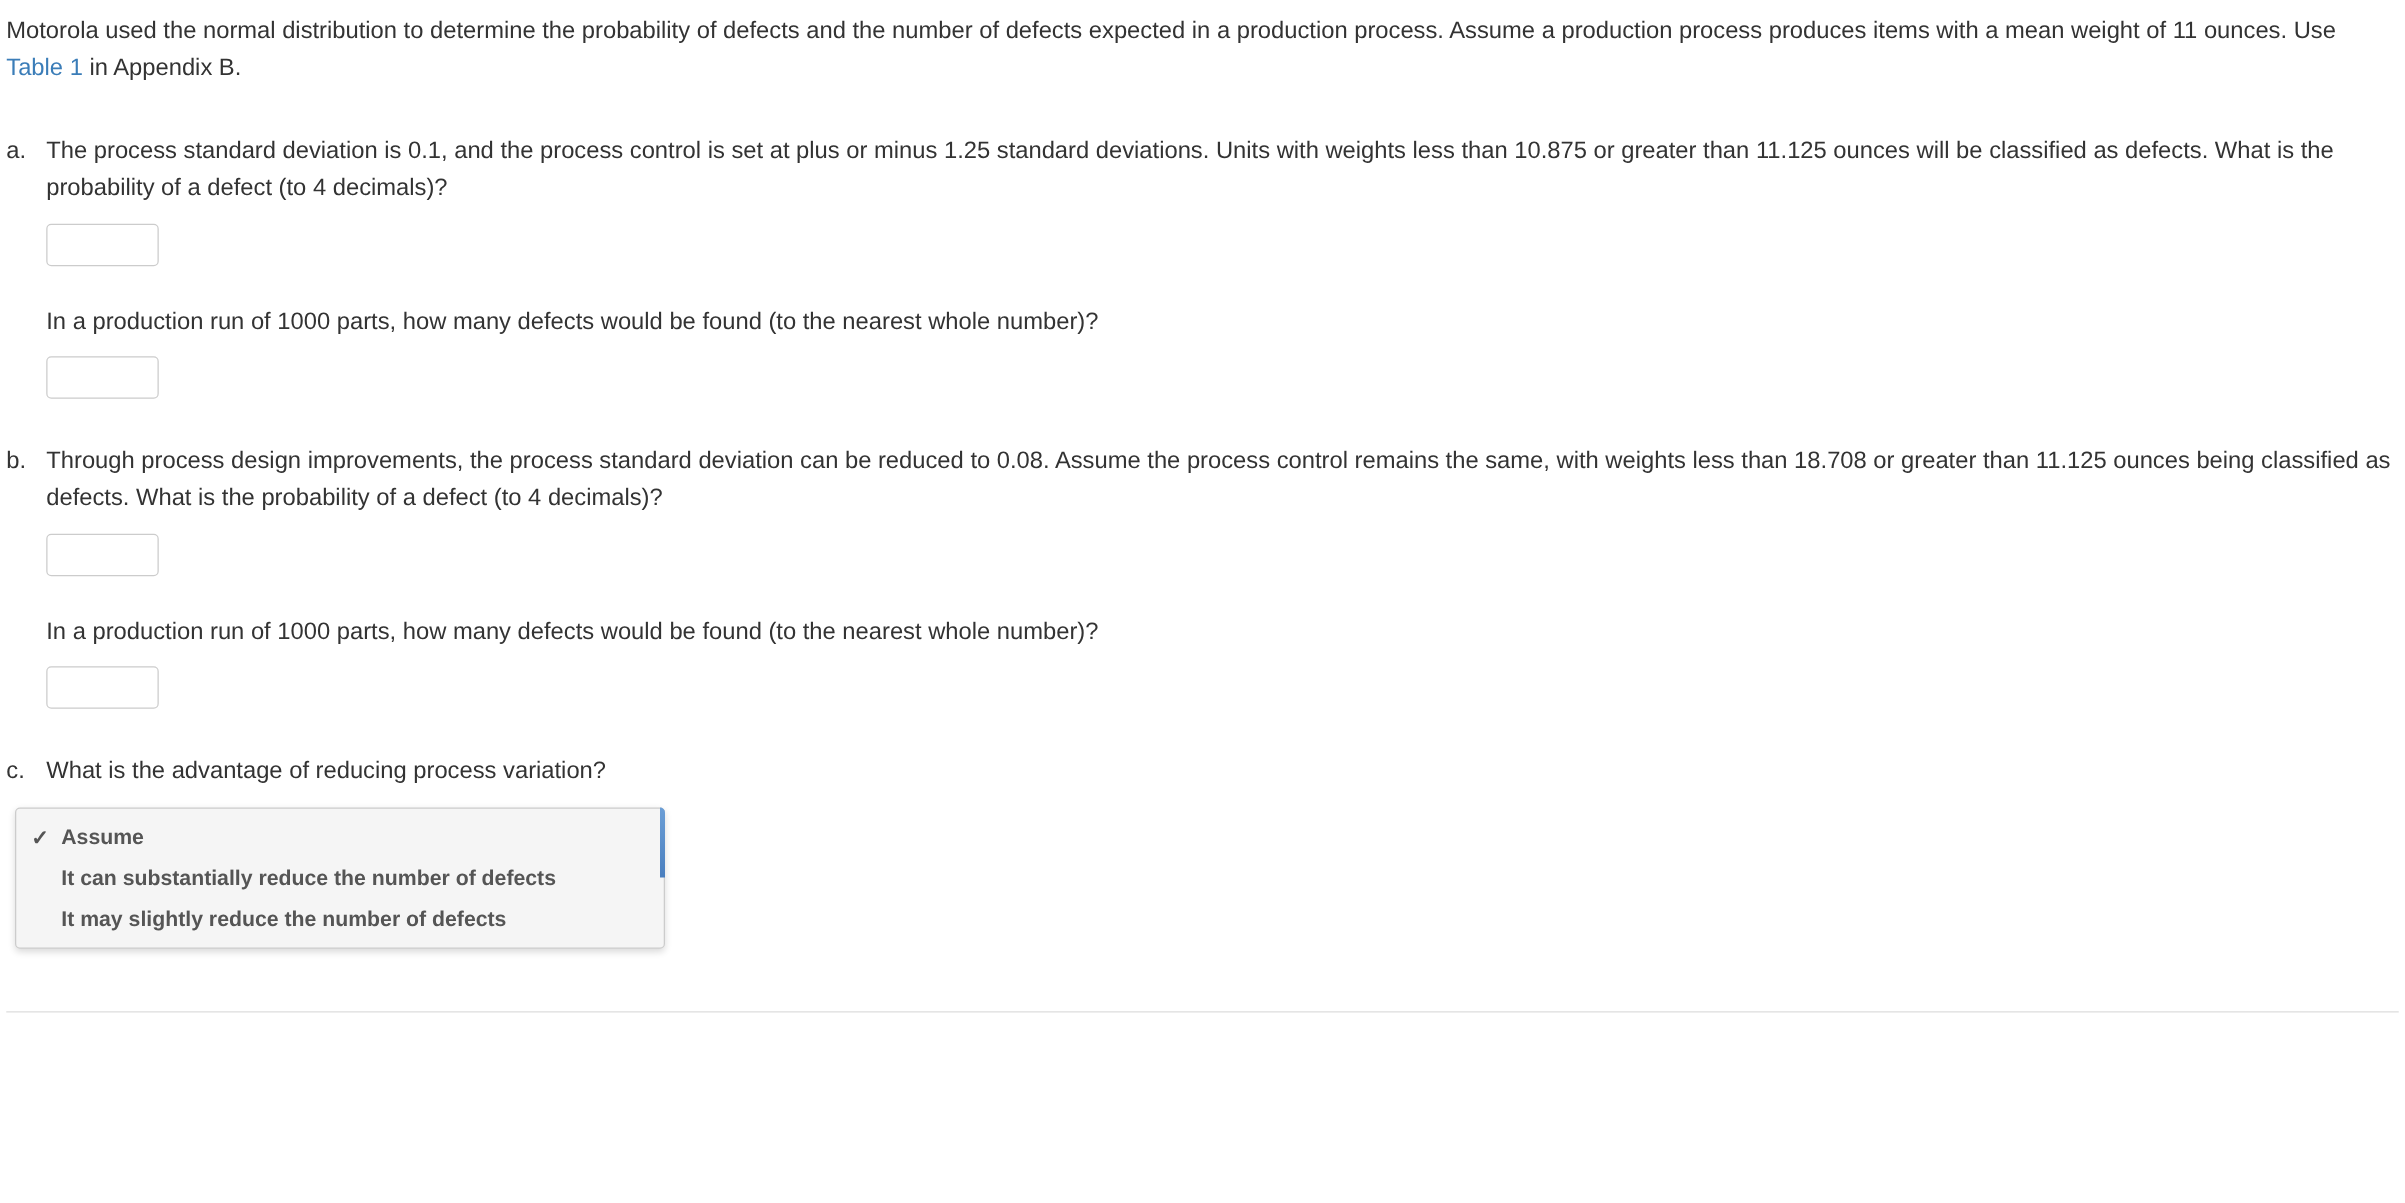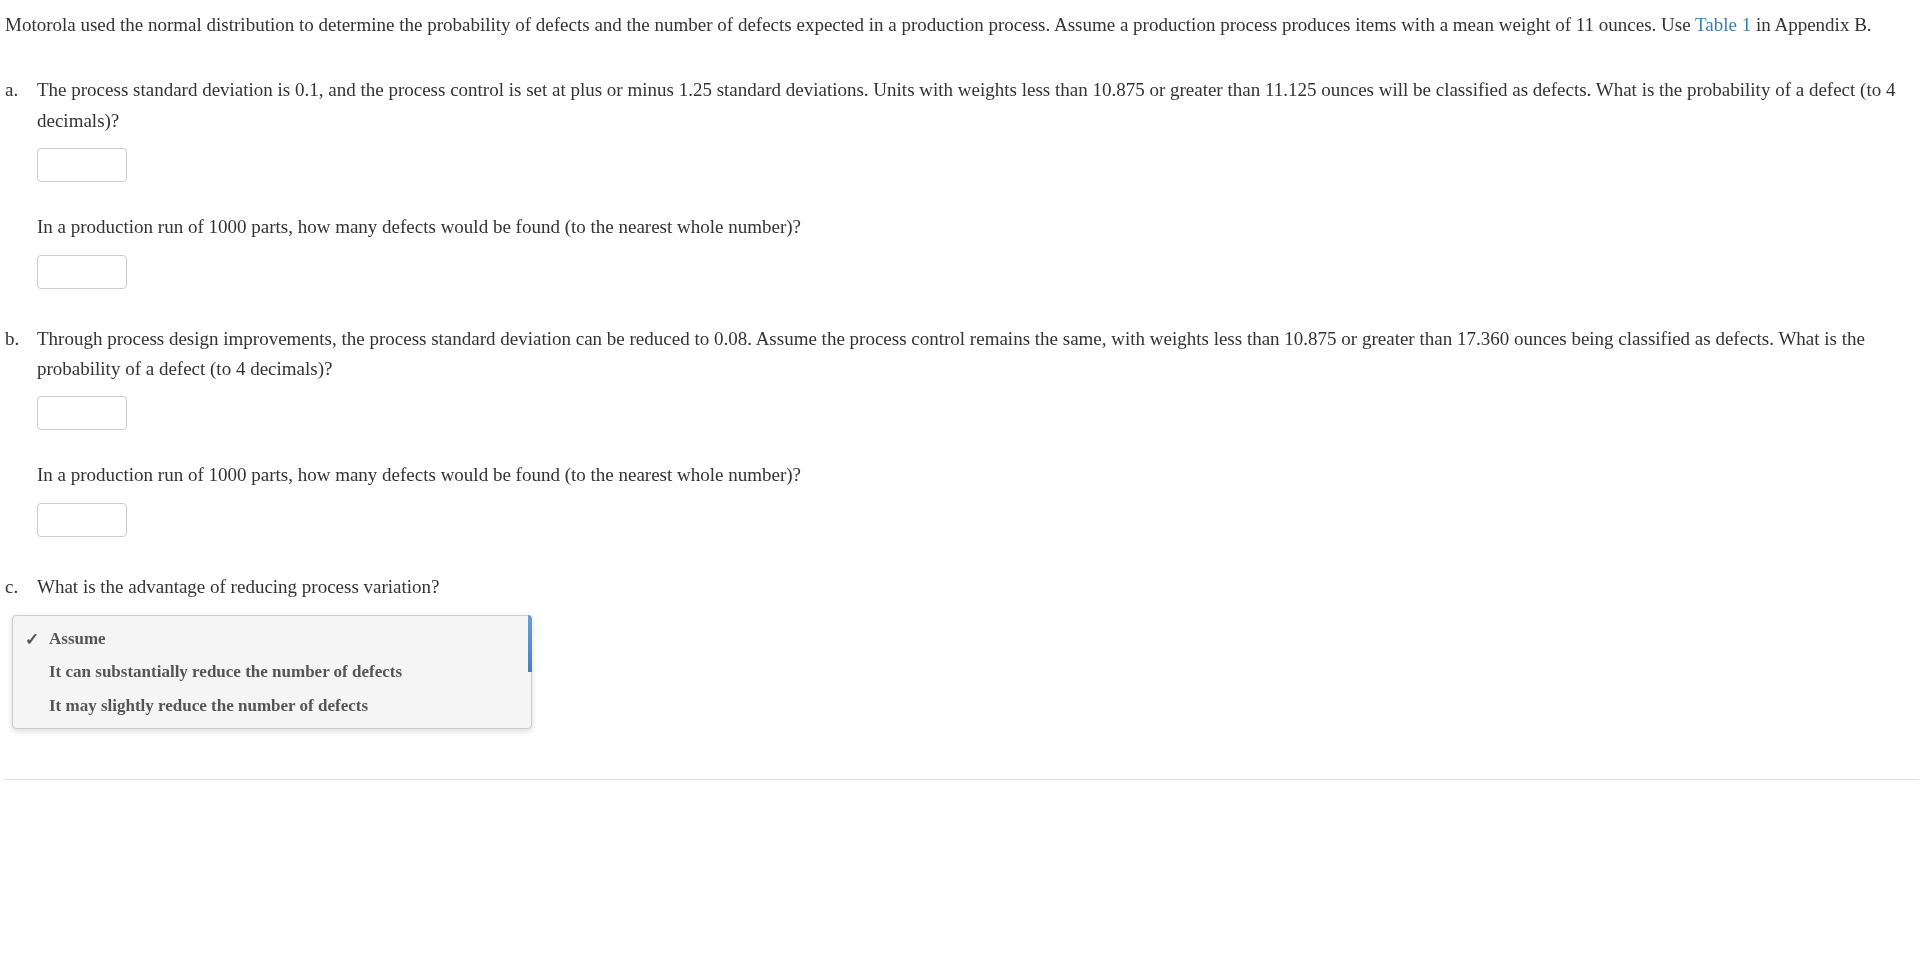--- a/index.html
+++ b/index.html
@@ -1,19 +1,18 @@
 <!DOCTYPE html>
 <html><head>
   <meta charset="utf-8">
   <style>
     * {
       box-sizing: border-box;
       margin: 0;
       padding: 0;
-      font-family: Liberation Serif, serif;
     }
     body {
       font-family: Verdana, Geneva, sans-serif;
       font-size: 19px;
       line-height: 1.6;
       color: #333;
       background: #fff;
       padding: 10px 5px;
     }
     .intro {
@@ -104,21 +103,21 @@
   <li class="question-item">
     <span class="question-marker">a.</span>
     <div class="question-text">The process standard deviation is 0.1, and the process control is set at plus or minus 1.25 standard deviations. Units with weights less than 10.875 or greater than 11.125 ounces will be classified as defects. What is the probability of a defect (to 4 decimals)?</div>
     <input type="text" class="answer-input" value="" style="">
     <div class="sub-question">In a production run of 1000 parts, how many defects would be found (to the nearest whole number)?</div>
     <input type="text" class="answer-input" value="" style="">
   </li>
 
   <li class="question-item">
     <span class="question-marker">b.</span>
-    <div class="question-text">Through process design improvements, the process standard deviation can be reduced to 0.08. Assume the process control remains the same, with weights less than 10.875 or greater than 17.360 ounces being classified as defects. What is the probability of a defect (to 4 decimals)?</div>
+    <div class="question-text">Through process design improvements, the process standard deviation can be reduced to 0.08. Assume the process control remains the same, with weights less than 18.708 or greater than 11.125 ounces being classified as defects. What is the probability of a defect (to 4 decimals)?</div>
     <input type="text" class="answer-input" value="" style="">
     <div class="sub-question">In a production run of 1000 parts, how many defects would be found (to the nearest whole number)?</div>
     <input type="text" class="answer-input" value="" style="">
   </li>
 
   <li class="question-item" style="margin-bottom:0;">
     <span class="question-marker">c.</span>
     <div class="question-text" style="margin-bottom:13px;">What is the advantage of reducing process variation?</div>
     <div class="dropdown-menu">
       <div class="dropdown-item selected">

